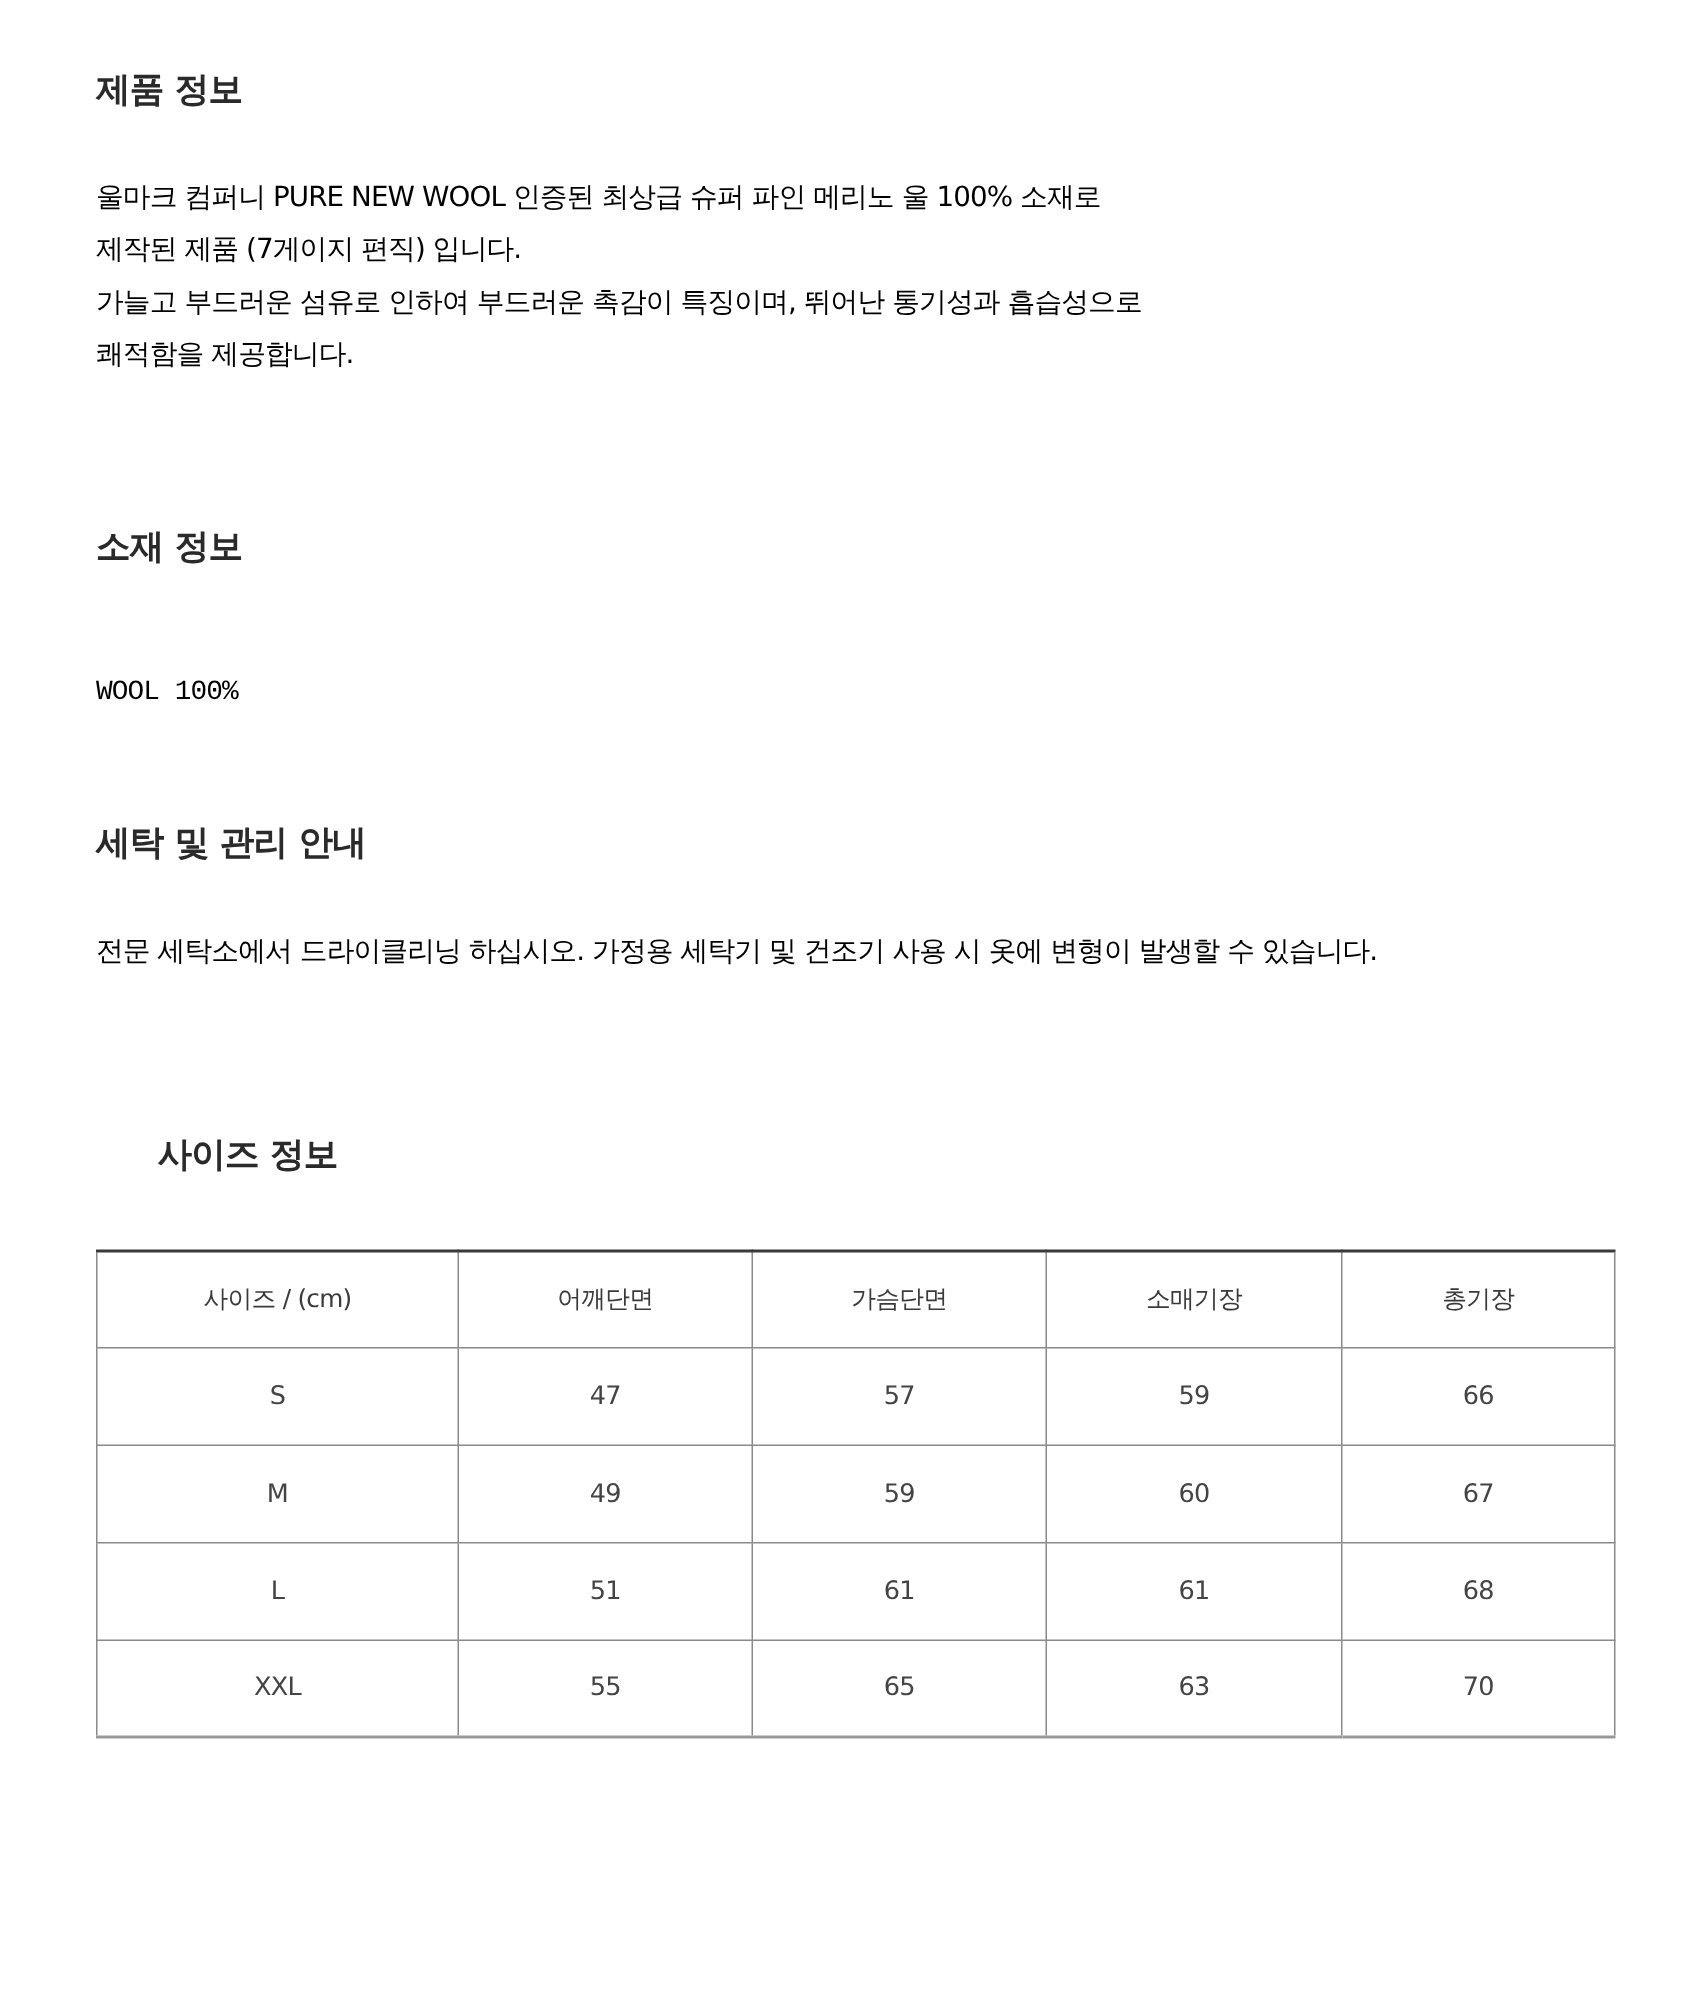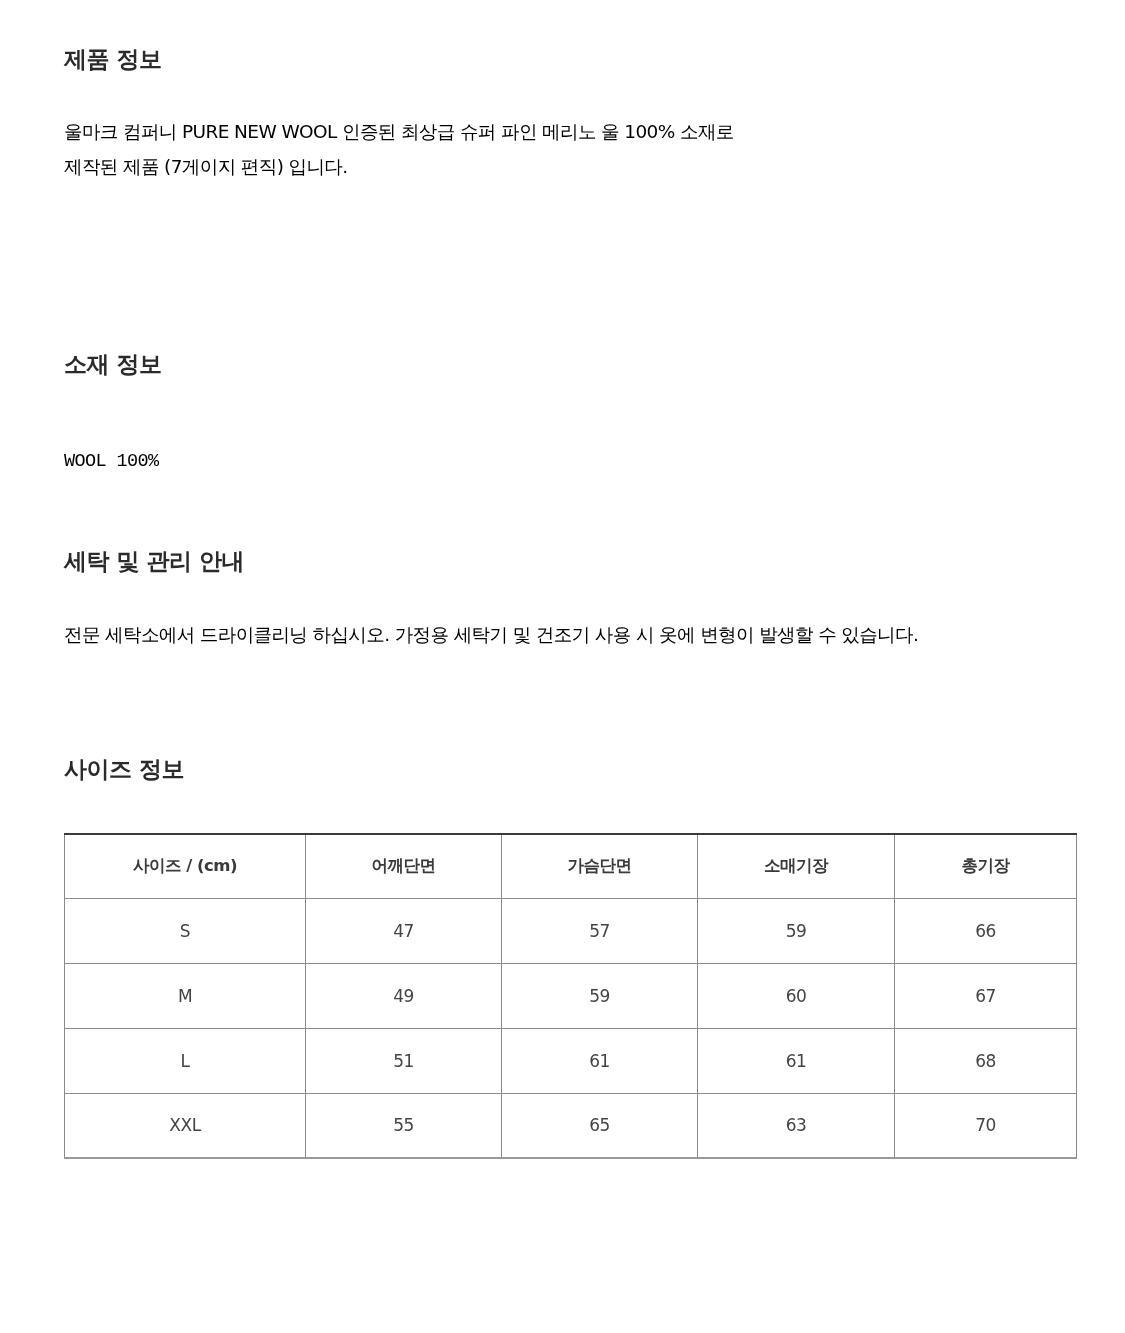--- a/index.html
+++ b/index.html
@@ -32,42 +32,42 @@
       white-space: nowrap;
     }
     .body-text .line { display: block; }
 
     #title-product { top: 44px; }
     #product-text { top: 114px; }
     #title-material { top: 349px; }
     #material-text { top: 444px; font-family: Liberation Mono, monospace; }
     #title-care { top: 546px; }
     #care-text { top: 617px; text-align: center; }
-    #title-size { top: 754px; }
+    #title-size { top: 754px; margin-left: 41px; }
 
     .size-table {
       position: absolute;
       left: 64px;
       top: 833px;
       width: 1012px;
       border-collapse: collapse;
       table-layout: fixed;
       border-top: 2px solid #3a3a3a;
     }
     .size-table th, .size-table td {
       border: 1px solid #8a8a8a;
       text-align: center;
       vertical-align: middle;
       font-size: 17px;
       color: #444444;
       letter-spacing: -0.5px;
     }
     .size-table th {
       height: 64px;
-      font-weight: bold;
+      font-weight: normal;
       font-size: 16.5px;
       color: #3a3a3a;
     }
     .size-table td { height: 65px; }
     .size-table tr:last-child td { border-bottom: 2px solid #999999; border-radius: 11px; }
     .col-size { width: 241px; }
     .col-shoulder { width: 196px; }
     .col-chest { width: 196px; }
     .col-sleeve { width: 197px; }
     .col-length { width: 182px; }
@@ -85,20 +85,22 @@
     }
     .notes .line { display: block; }
   </style>
 </head>
 <body>
 
 <h2 id="title-product" class="section-title">제품 정보</h2>
 <p id="product-text" class="body-text">
   <span class="line">울마크 컴퍼니 PURE NEW WOOL 인증된 최상급 슈퍼 파인 메리노 울 100% 소재로</span>
   <span class="line">제작된 제품 (7게이지 편직) 입니다.</span>
+  <span class="line">가늘고 부드러운 섬유로 인하여 부드러운 촉감이 특징이며, 뛰어난 통기성과 흡습성으로</span>
+  <span class="line">쾌적함을 제공합니다.</span>
 </p>
 
 <h2 id="title-material" class="section-title">소재 정보</h2>
 <p id="material-text" class="body-text">WOOL 100%</p>
 
 <h2 id="title-care" class="section-title">세탁 및 관리 안내</h2>
 <p id="care-text" class="body-text">전문 세탁소에서 드라이클리닝 하십시오. 가정용 세탁기 및 건조기 사용 시 옷에 변형이 발생할 수 있습니다.</p>
 
 <h2 id="title-size" class="section-title">사이즈 정보</h2>
 

